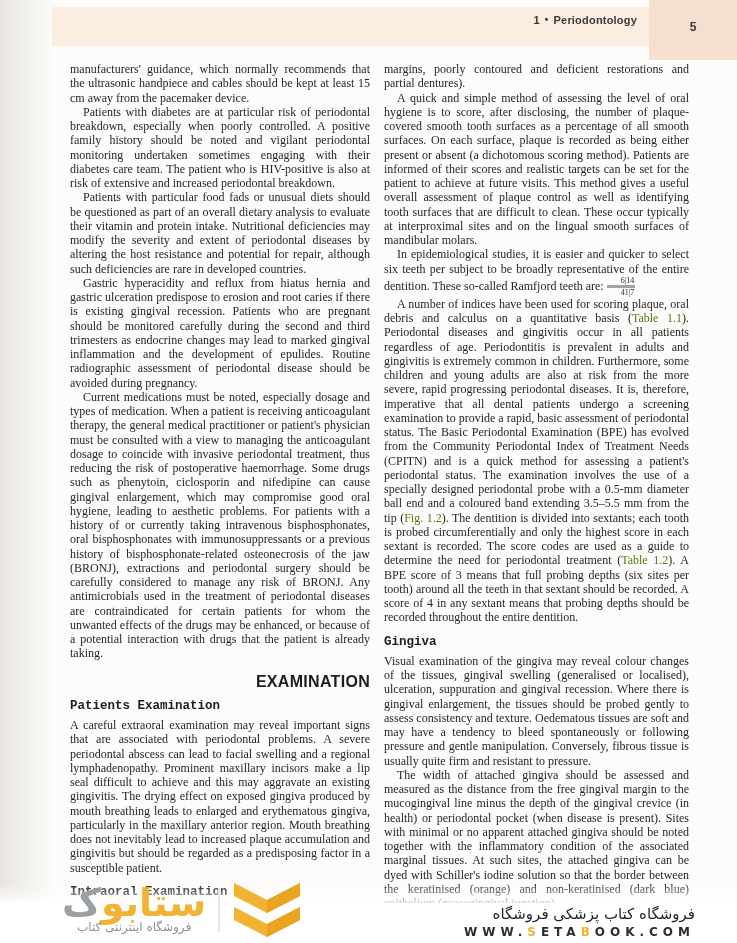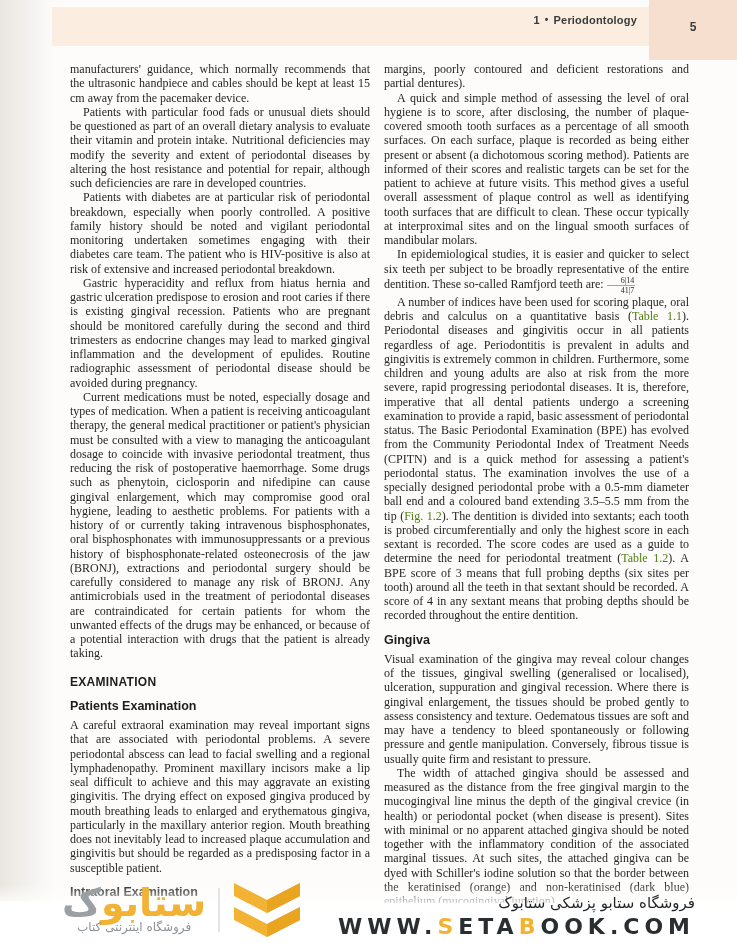--- a/index.html
+++ b/index.html
@@ -19,68 +19,68 @@
   .pagenum{font-family:"Liberation Sans",sans-serif;font-size:12px;font-weight:bold;color:#3a3a3a;
         margin-top:-6px;}
 
   
   .col{position:absolute;top:62px;height:841px;overflow:hidden;text-align:justify;
         font-size:12px;line-height:14.25px;color:#262626;z-index:2;}
   .col-left{left:70px;width:300px;}
   .col-right{left:384px;width:305px;}
   .col p{margin:0;}
   .col p.ind{text-indent:13px;}
-  h3.section{font-family:"Liberation Sans",sans-serif;font-size:12px;font-weight:bold;
-        letter-spacing:.3px;margin:14px 0 8px;color:#1d1d1d;text-align:left;}
-  h4.sub{font-family:Liberation Sans, sans-serif;font-size:12.5px;font-weight:bold;
+  h3.section{font-family:"Liberation Sans",sans-serif;font-size:16px;font-weight:bold;
+        letter-spacing:.3px;margin:14px 0 8px;color:#1d1d1d;text-align:right;}
+  h4.sub{font-family:Liberation Mono, monospace;font-size:12.5px;font-weight:bold;
         margin:10px 0 5px;color:#1d1d1d;text-align:left;}
   .xref{color:#4d7c0f;}
   .frac{display:inline-block;vertical-align:-5px;text-align:center;font-size:8px;line-height:9px;}
-  .frac .ftop{display:block;border-bottom:1px solid #a3a3a3;padding:0 1px;}
+  .frac .ftop{display:block;border-bottom:3px solid #a3a3a3;padding:0 1px;}
   .frac .fbot{display:block;}
 
   
   .fade{position:absolute;left:0;right:0;top:884px;height:24px;z-index:3;
         background:linear-gradient(rgba(253,252,250,0),#ffffff);}
 
   
   .footer-area{position:absolute;left:0;right:0;bottom:0;height:40px;background:#ffffff;z-index:4;}
   .logo{position:absolute;left:62px;bottom:5px;height:56px;display:flex;align-items:center;z-index:5;}
   .logo-textblock{display:flex;flex-direction:column;align-items:center;}
   .wordmark{font-family:"DejaVu Sans",sans-serif;font-weight:bold;font-size:38px;line-height:32px;}
   .wm-gold{color:#f2b233;}
   .wm-gray{color:#9aa0a3;}
   .logo-sub{font-family:"DejaVu Sans",sans-serif;font-size:12px;color:#8d9296;margin-top:1px;}
   .logo-divider{width:2px;height:44px;background:#e4e4e4;margin:0 12px;}
   .emblem{display:block;}
   .footer-right{position:absolute;right:42px;bottom:4px;text-align:right;z-index:5;}
   .store-line{font-family:"DejaVu Sans",sans-serif;font-size:15px;color:#1f2326;margin-bottom:2px;}
-  .site-url{font-family:"DejaVu Sans",sans-serif;font-weight:bold;font-size:22px;
+  .site-url{font-family:"DejaVu Sans",sans-serif;font-weight:bold;font-size:12px;
         letter-spacing:5px;color:#2a2e31;}
   .site-url .gold{color:#f2b233;}
 </style>
 </head>
 <body>
 
 <div class="page">
 
   <div class="runhead-bar"></div>
   <div class="runhead">
     <span>1</span>
     <span class="sep">•</span>
     <span>Periodontology</span>
   </div>
   <div class="pagenum-box">
     <span class="pagenum">5</span>
   </div>
 
   <div class="col col-left">
     <p>manufacturers' guidance, which normally recommends that the ultrasonic handpiece and cables should be kept at least 15 cm away from the pacemaker device.</p>
+    <p class="ind">Patients with diabetes are at particular risk of periodontal breakdown, especially when poorly controlled. A positive family history should be noted and vigilant periodontal monitoring undertaken sometimes engaging with their diabetes care team. The patient who is HIV-positive is also at risk of extensive and increased periodontal breakdown.</p>
     <p class="ind">Patients with particular food fads or unusual diets should be questioned as part of an overall dietary analysis to evaluate their vitamin and protein intake. Nutritional deficiencies may modify the severity and extent of periodontal diseases by altering the host resistance and potential for repair, although such deficiencies are rare in developed countries.</p>
-    <p class="ind">Patients with diabetes are at particular risk of periodontal breakdown, especially when poorly controlled. A positive family history should be noted and vigilant periodontal monitoring undertaken sometimes engaging with their diabetes care team. The patient who is HIV-positive is also at risk of extensive and increased periodontal breakdown.</p>
     <p class="ind">Gastric hyperacidity and reflux from hiatus hernia and gastric ulceration predispose to erosion and root caries if there is existing gingival recession. Patients who are pregnant should be monitored carefully during the second and third trimesters as endocrine changes may lead to marked gingival inflammation and the development of epulides. Routine radiographic assessment of periodontal disease should be avoided during pregnancy.</p>
     <p class="ind">Current medications must be noted, especially dosage and types of medication. When a patient is receiving anticoagulant therapy, the general medical practitioner or patient's physician must be consulted with a view to managing the anticoagulant dosage to coincide with invasive periodontal treatment, thus reducing the risk of postoperative haemorrhage. Some drugs such as phenytoin, ciclosporin and nifedipine can cause gingival enlargement, which may compromise good oral hygiene, leading to aesthetic problems. For patients with a history of or currently taking intravenous bisphosphonates, oral bisphosphonates with immunosuppressants or a previous history of bisphosphonate-related osteonecrosis of the jaw (BRONJ), extractions and periodontal surgery should be carefully considered to manage any risk of BRONJ. Any antimicrobials used in the treatment of periodontal diseases are contraindicated for certain patients for whom the unwanted effects of the drugs may be enhanced, or because of a potential interaction with drugs that the patient is already taking.</p>
     <h3 class="section">EXAMINATION</h3>
     <h4 class="sub">Patients Examination</h4>
     <p>A careful extraoral examination may reveal important signs that are associated with periodontal problems. A severe periodontal abscess can lead to facial swelling and a regional lymphadenopathy. Prominent maxillary incisors make a lip seal difficult to achieve and this may aggravate an existing gingivitis. The drying effect on exposed gingiva produced by mouth breathing leads to enlarged and erythematous gingiva, particularly in the maxillary anterior region. Mouth breathing does not inevitably lead to increased plaque accumulation and gingivitis but should be regarded as a predisposing factor in a susceptible patient.</p>
     <h4 class="sub">Intraoral Examination</h4>
 
   </div>
 
   <div class="col col-right">
@@ -107,17 +107,17 @@
     <div class="logo-divider"></div>
     <svg class="emblem" width="70" height="56" viewBox="0 0 70 56">
       <path d="M2,1 L35,18 L68,1 L68,14 L35,31 L2,14 Z" fill="#f2b233"></path>
       <path d="M2,25 L35,42 L68,25 L68,38 L35,55 L2,38 Z" fill="#f2b233"></path>
       <path d="M35,18 L68,1 L68,14 L35,31 Z" fill="#e9a51f"></path>
       <path d="M35,42 L68,25 L68,38 L35,55 Z" fill="#e9a51f"></path>
     </svg>
   </div>
 
   <div class="footer-right">
-    <div class="store-line" dir="rtl">فروشگاه ستابو پزشکی ستابوک</div>
+    <div class="store-line" dir="rtl">فروشگاه کتاب پزشکی فروشگاه</div>
     <div class="site-url"><span>WWW.</span><span class="gold">S</span><span>ETA</span><span class="gold">B</span><span>OOK.COM</span></div>
   </div>
 
 </div>
 
 </body></html>

